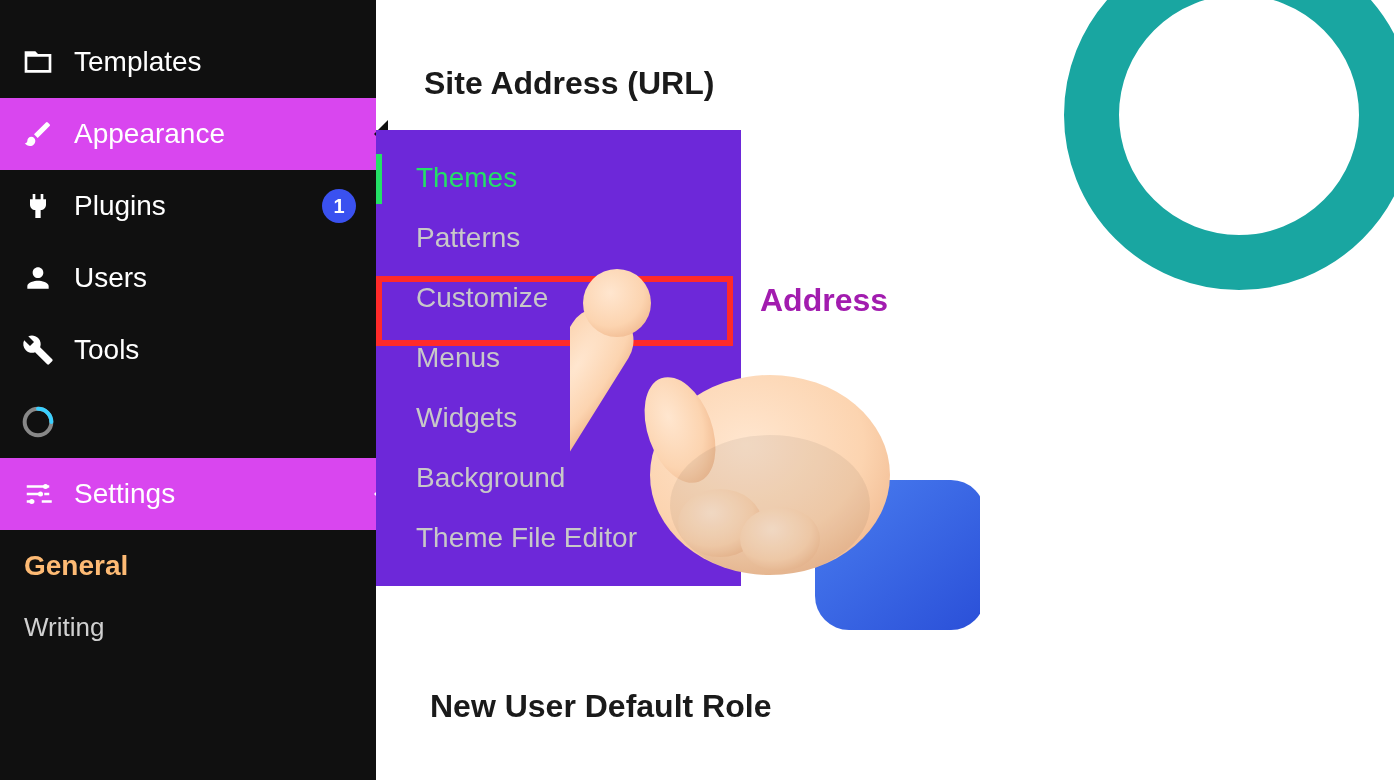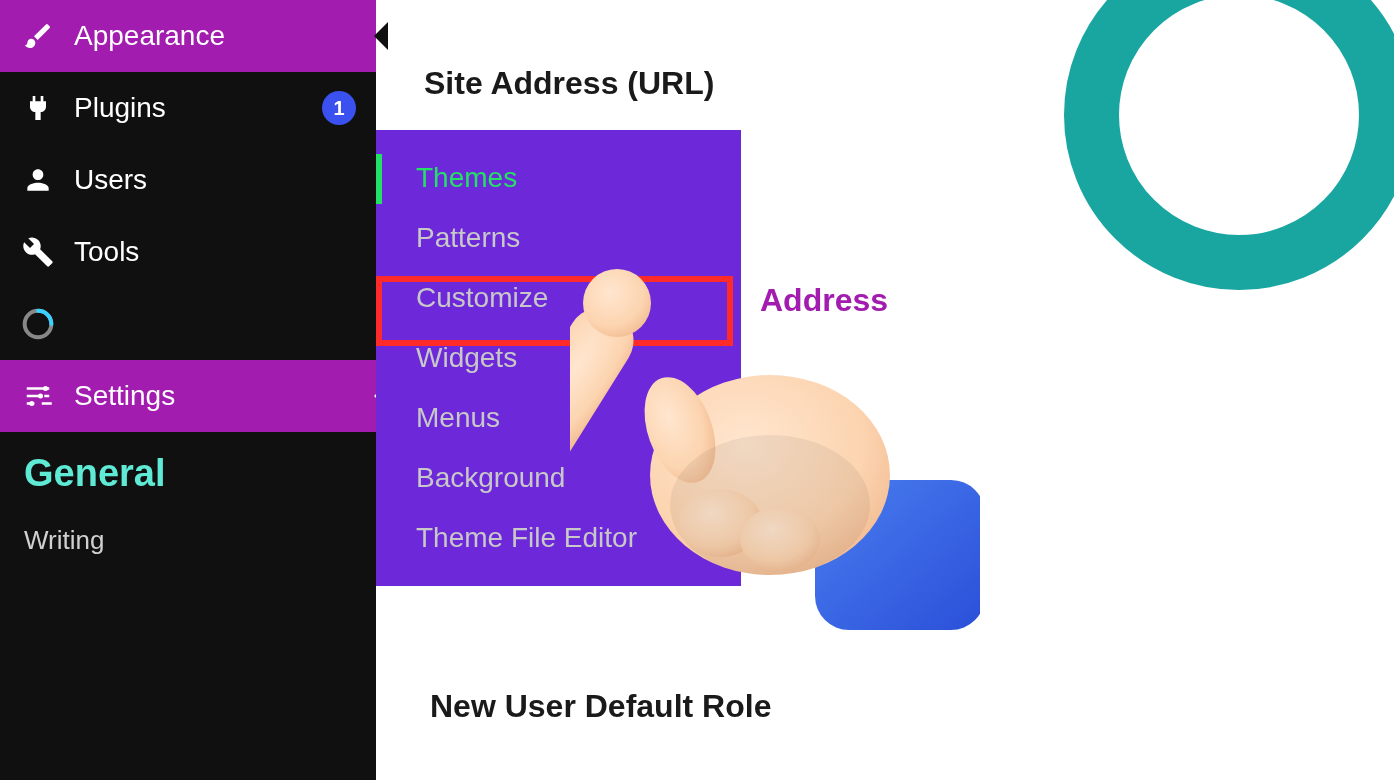--- a/index.html
+++ b/index.html
@@ -39,21 +39,21 @@
     align-items: center;
     padding: 18px 20px;
     font-size: 28px;
     font-weight: 500;
     color: #ffffff;
     cursor: pointer;
     position: relative;
   }
 
   .menu-item.active {
-    background: #a21caf;
+    background: #d946ef;
     color: #ffffff;
   }
 
   .menu-item.active .arrow-right {
     position: absolute;
     right: -12px;
     top: 50%;
     transform: translateY(-50%);
     width: 0;
     height: 0;
@@ -88,23 +88,23 @@
     border-radius: 50%;
     background: #3a51f0;
     color: #ffffff;
     font-size: 20px;
     font-weight: 600;
     margin-left: 10px;
   }
 
   .sub-section {
     padding: 20px 24px;
-    font-size: 38px;
+    font-size: 28px;
     font-weight: 700;
-    color: #5eead4;
+    color: #fdba74;
   }
 
   .sub-item {
     padding: 10px 24px;
     font-size: 26px;
     font-weight: 400;
     color: #d0d0d0;
     cursor: pointer;
   }
 
@@ -191,20 +191,29 @@
 <body>
 
 <div class="ring"></div>
 
 <div class="content">Site Address (URL)</div>
 <div class="content2">Address</div>
 <div class="content3">New User Default Role</div>
 
 <nav class="sidebar">
 
+  <div class="menu-item" style="margin-top:26px;">
+    <span class="icon">
+      <svg viewBox="0 0 24 24" width="32" height="32" fill="#ffffff">
+          <path d="M10 4H2v16h20V6H12l-2-2zM4 8V6h5l2 2H4zm0 10V10h16v8H4z" fill="none"></path>
+          <path d="M20 6h-8l-2-2H2v16h20V6zM4 18V8h16v10H4z"></path>
+        </svg>
+    </span>
+    <span class="label">Templates</span>
+  </div>
 
   <div class="menu-item active">
     <span class="icon">
       <svg viewBox="0 0 24 24" width="32" height="32" fill="#ffffff">
           <path d="M7 14c-1.66 0-3 1.34-3 3 0 1.31-1.16 2-2 2 .92 1.22 2.49 2 4 2 2.21 0 4-1.79 4-4 0-1.66-1.34-3-3-3zm13.71-9.37l-1.34-1.34a.996.996 0 0 0-1.41 0L9 12.25 11.75 15l8.96-8.96a.996.996 0 0 0 0-1.41z"></path>
         </svg>
     </span>
     <span class="label">Appearance</span>
     <span class="arrow-right"></span>
   </div>
@@ -261,22 +270,22 @@
 
   <div class="sub-section">General</div>
   <div class="sub-item">Writing</div>
 
 </nav>
 
 <div class="submenu">
   <div class="submenu-item current">Themes</div>
   <div class="submenu-item">Patterns</div>
   <div class="submenu-item">Customize</div>
+  <div class="submenu-item">Menus</div>
   <div class="submenu-item">Widgets</div>
-  <div class="submenu-item">Menus</div>
   <div class="submenu-item">Background</div>
   <div class="submenu-item">Theme File Editor</div>
 
   <div class="highlight-box" style="left:0; top:146px; width:357px; height:70px;"></div>
 </div>
 
 <div class="hand">
   <svg viewBox="0 0 410 400" width="410" height="400">
     <defs>
       <radialGradient id="skin" cx="40%" cy="35%" r="70%">

